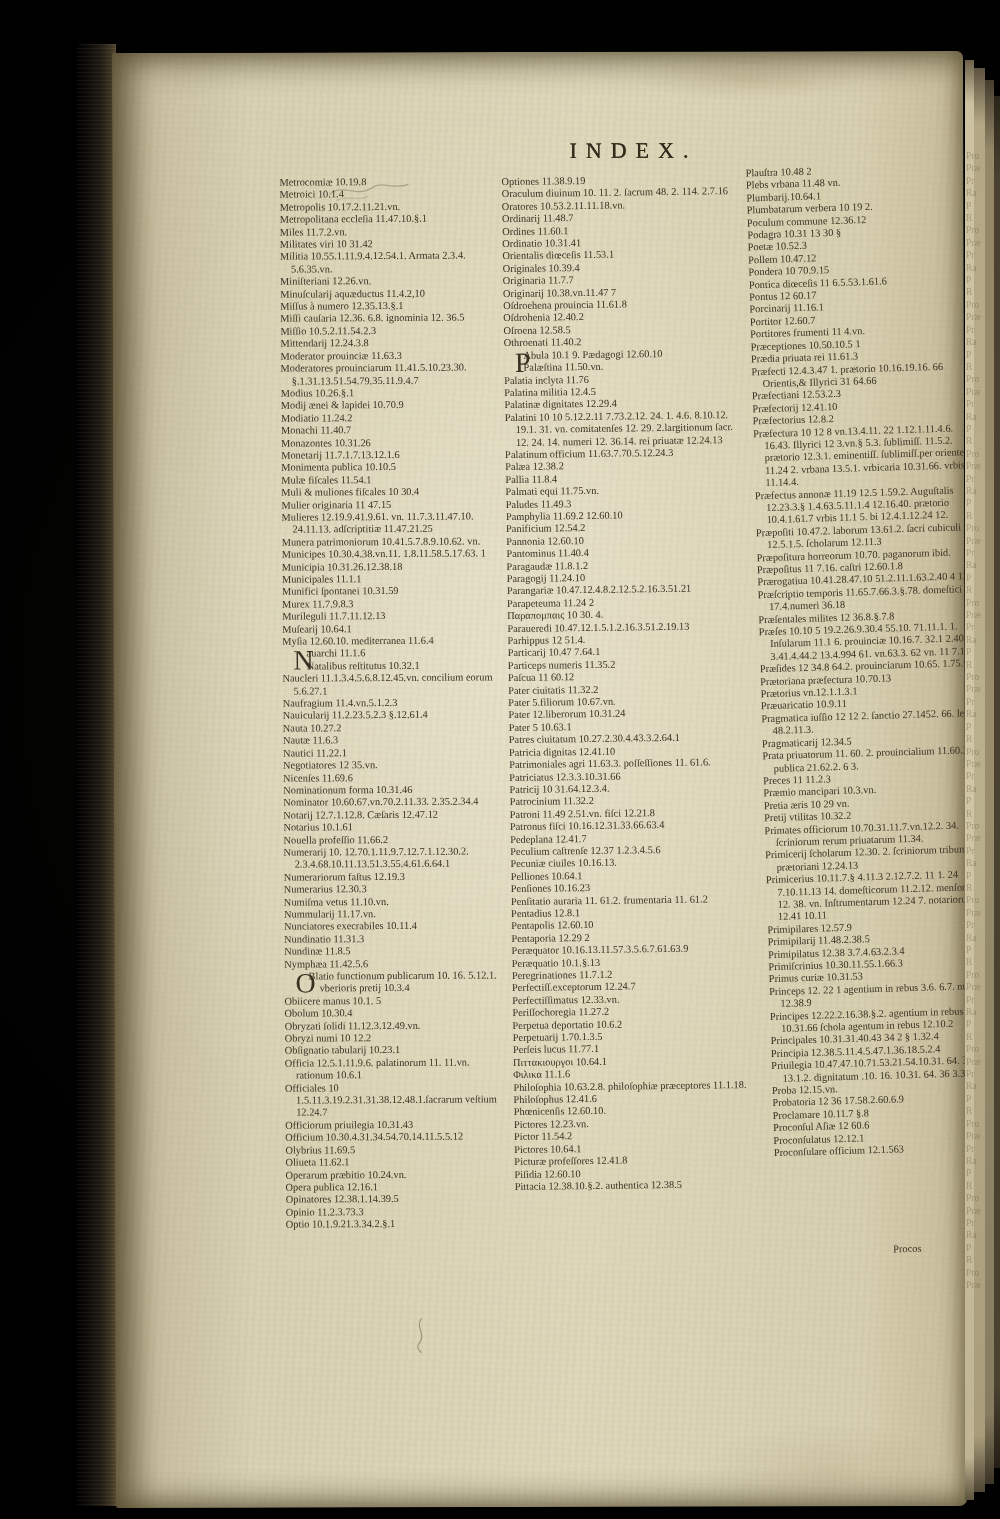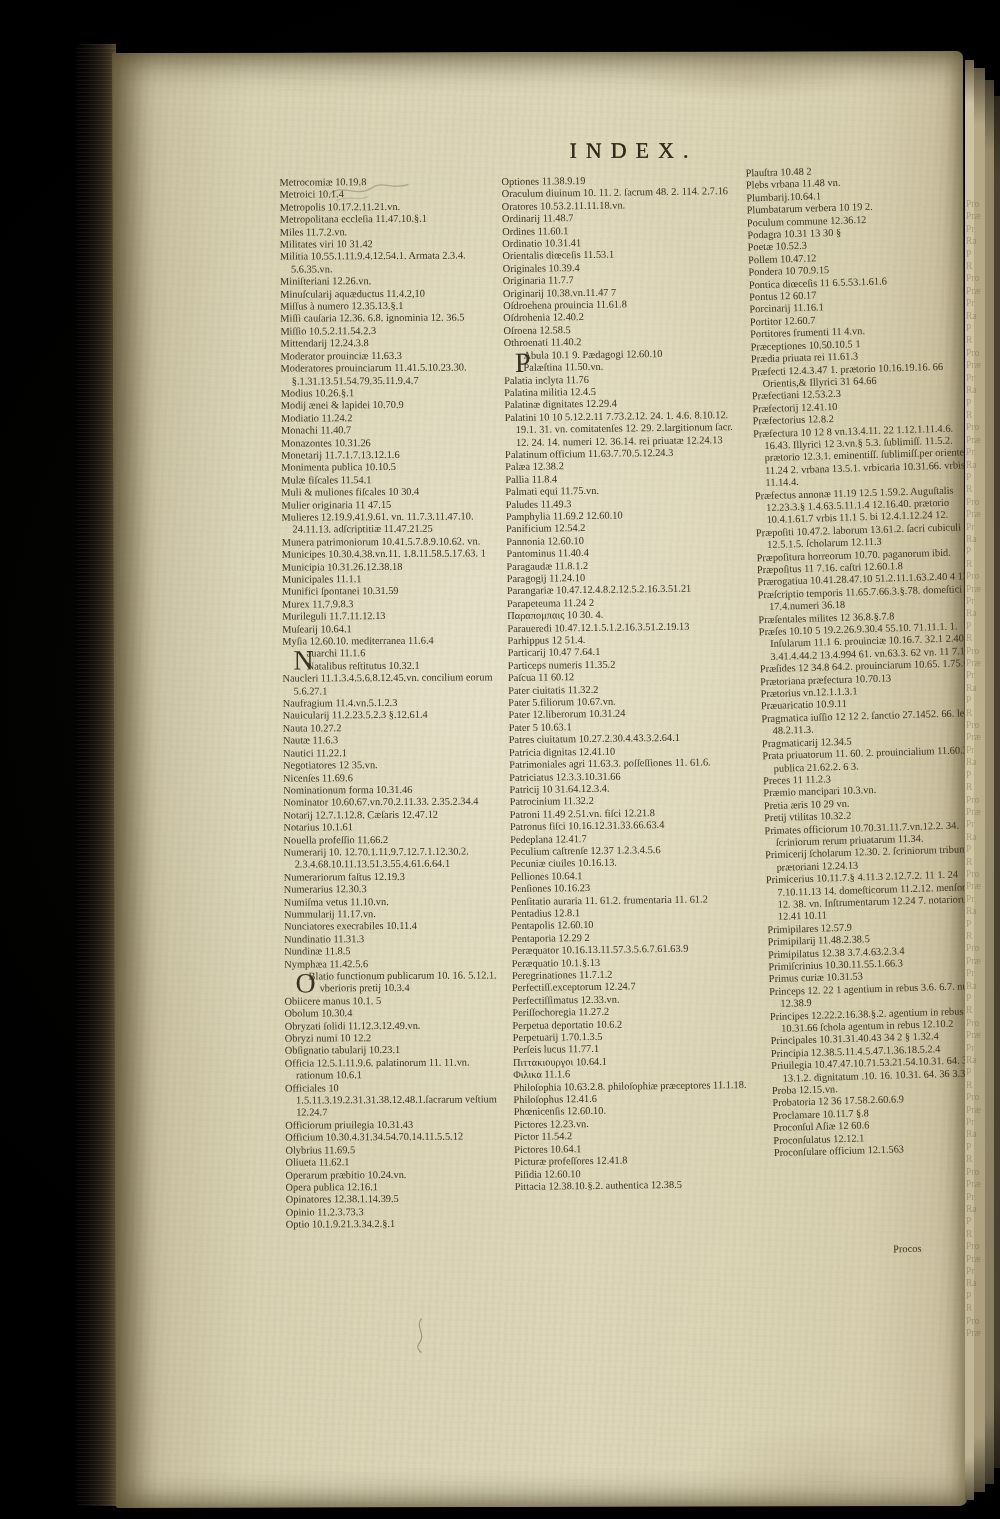--- a/index.html
+++ b/index.html
@@ -67,21 +67,21 @@
   .e1 { left:965px; top:60px;  width:9px;  height:1440px;
         background:linear-gradient(to bottom, #6d624a, #ccc2a1 3%, #d1c7a6 50%, #bfb493 97%, #5d543f); }
   .e2 { left:974px; top:68px;  width:11px; height:1424px;
         background:linear-gradient(to bottom, #5d5340, #b4a884 4%, #bbb08c 50%, #a89c7a 96%, #4e4534); }
   .e3 { left:985px; top:80px;  width:9px;  height:1404px;
         background:linear-gradient(to bottom, #453d2e, #938768 5%, #998d6e 50%, #877c60 95%, #3c3527); }
   .e4 { left:994px; top:96px;  width:6px;  height:1372px;
         background:linear-gradient(to bottom, #2a2519, #4a4130 6%, #4a4130 94%, #241f15); }
   .edge-frags {
     position:absolute; left:966px; top:150px; width:30px; height:1180px; overflow:hidden;
-    font-size:9.5px; line-height:12.4px; color:#55492f; opacity:.35; white-space:nowrap;margin-top:48px;
+    font-size:9.5px; line-height:12.4px; color:#55492f; opacity:.35; white-space:nowrap;
   }
   .frag { display:block; }
 </style>
 </head>
 <body>
 
 <div id="screenshot">
 
   <div class="spine"></div>
 

